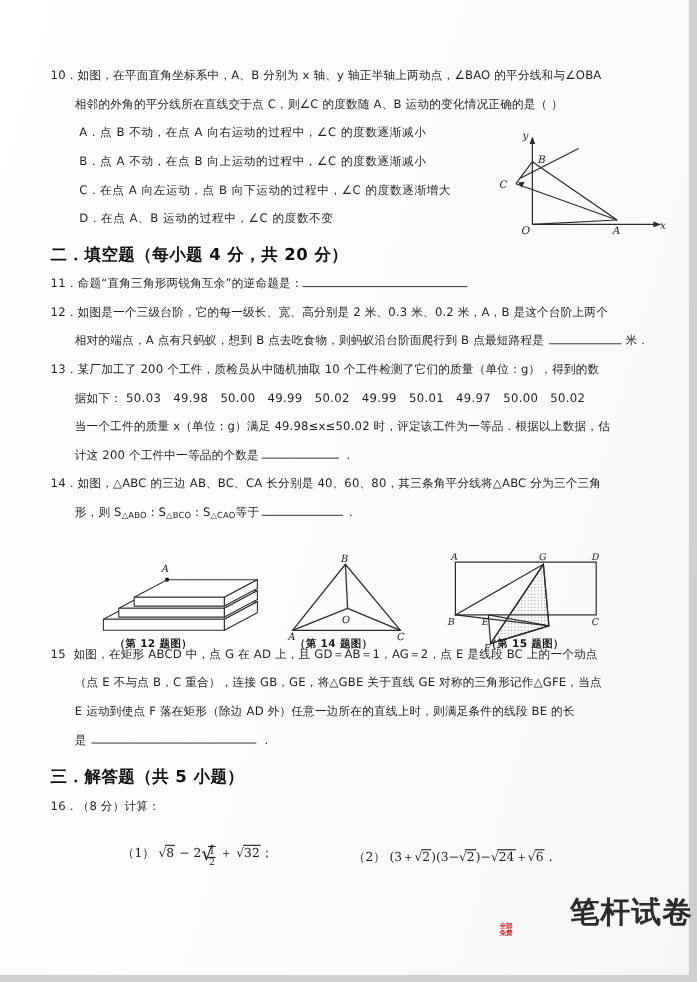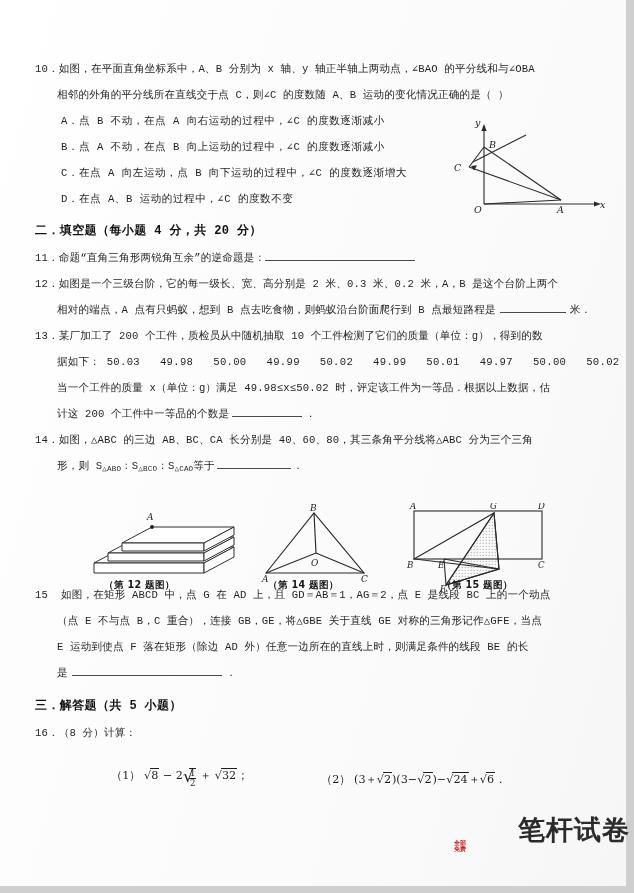--- a/index.html
+++ b/index.html
@@ -25,37 +25,36 @@
   }
   .scan {
     position: absolute;
     left: 0; top: 0;
     width: 626px;
     height: 886px;
     background: linear-gradient(106deg, #ffffff 0%, #fcfcfc 38%, #fafafa 73%, #f6f6f6 100%);
   }
   .content {
     position: absolute;
-    left: 35px;
+    left: 46px;
     top: 56px;
     width: 540px;
-    font-family: Liberation Mono, monospace;
   }
   .ln {
     font-size: 10.6px;
     line-height: 26px;
     letter-spacing: 0.15px;
     white-space: nowrap;
     color: #1f1f1f;
     filter: blur(0.18px);
   }
   .ln.indent { padding-left: 22px; }
   .ln.opt { padding-left: 26px; letter-spacing: 0.5px; }
   .sec {
-    font-size: 12px;
+    font-size: 15px;
     font-weight: bold;
     line-height: 28px;
     letter-spacing: 0.4px;
     color: #111;
     filter: blur(0.15px);
   }
   .blank {
     display: inline-block;
     border-bottom: 1px solid #4a4a4a;
     height: 11px;

